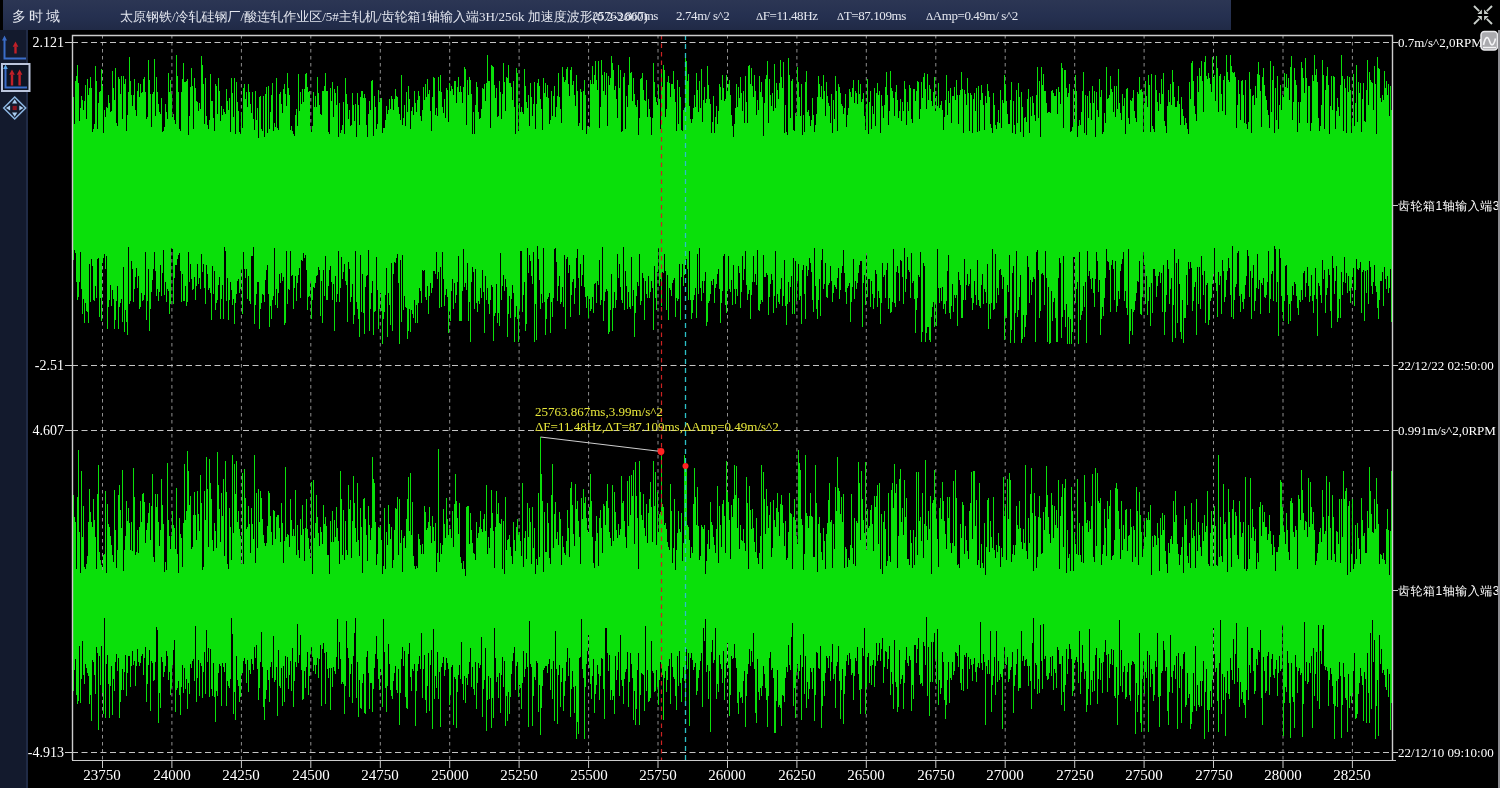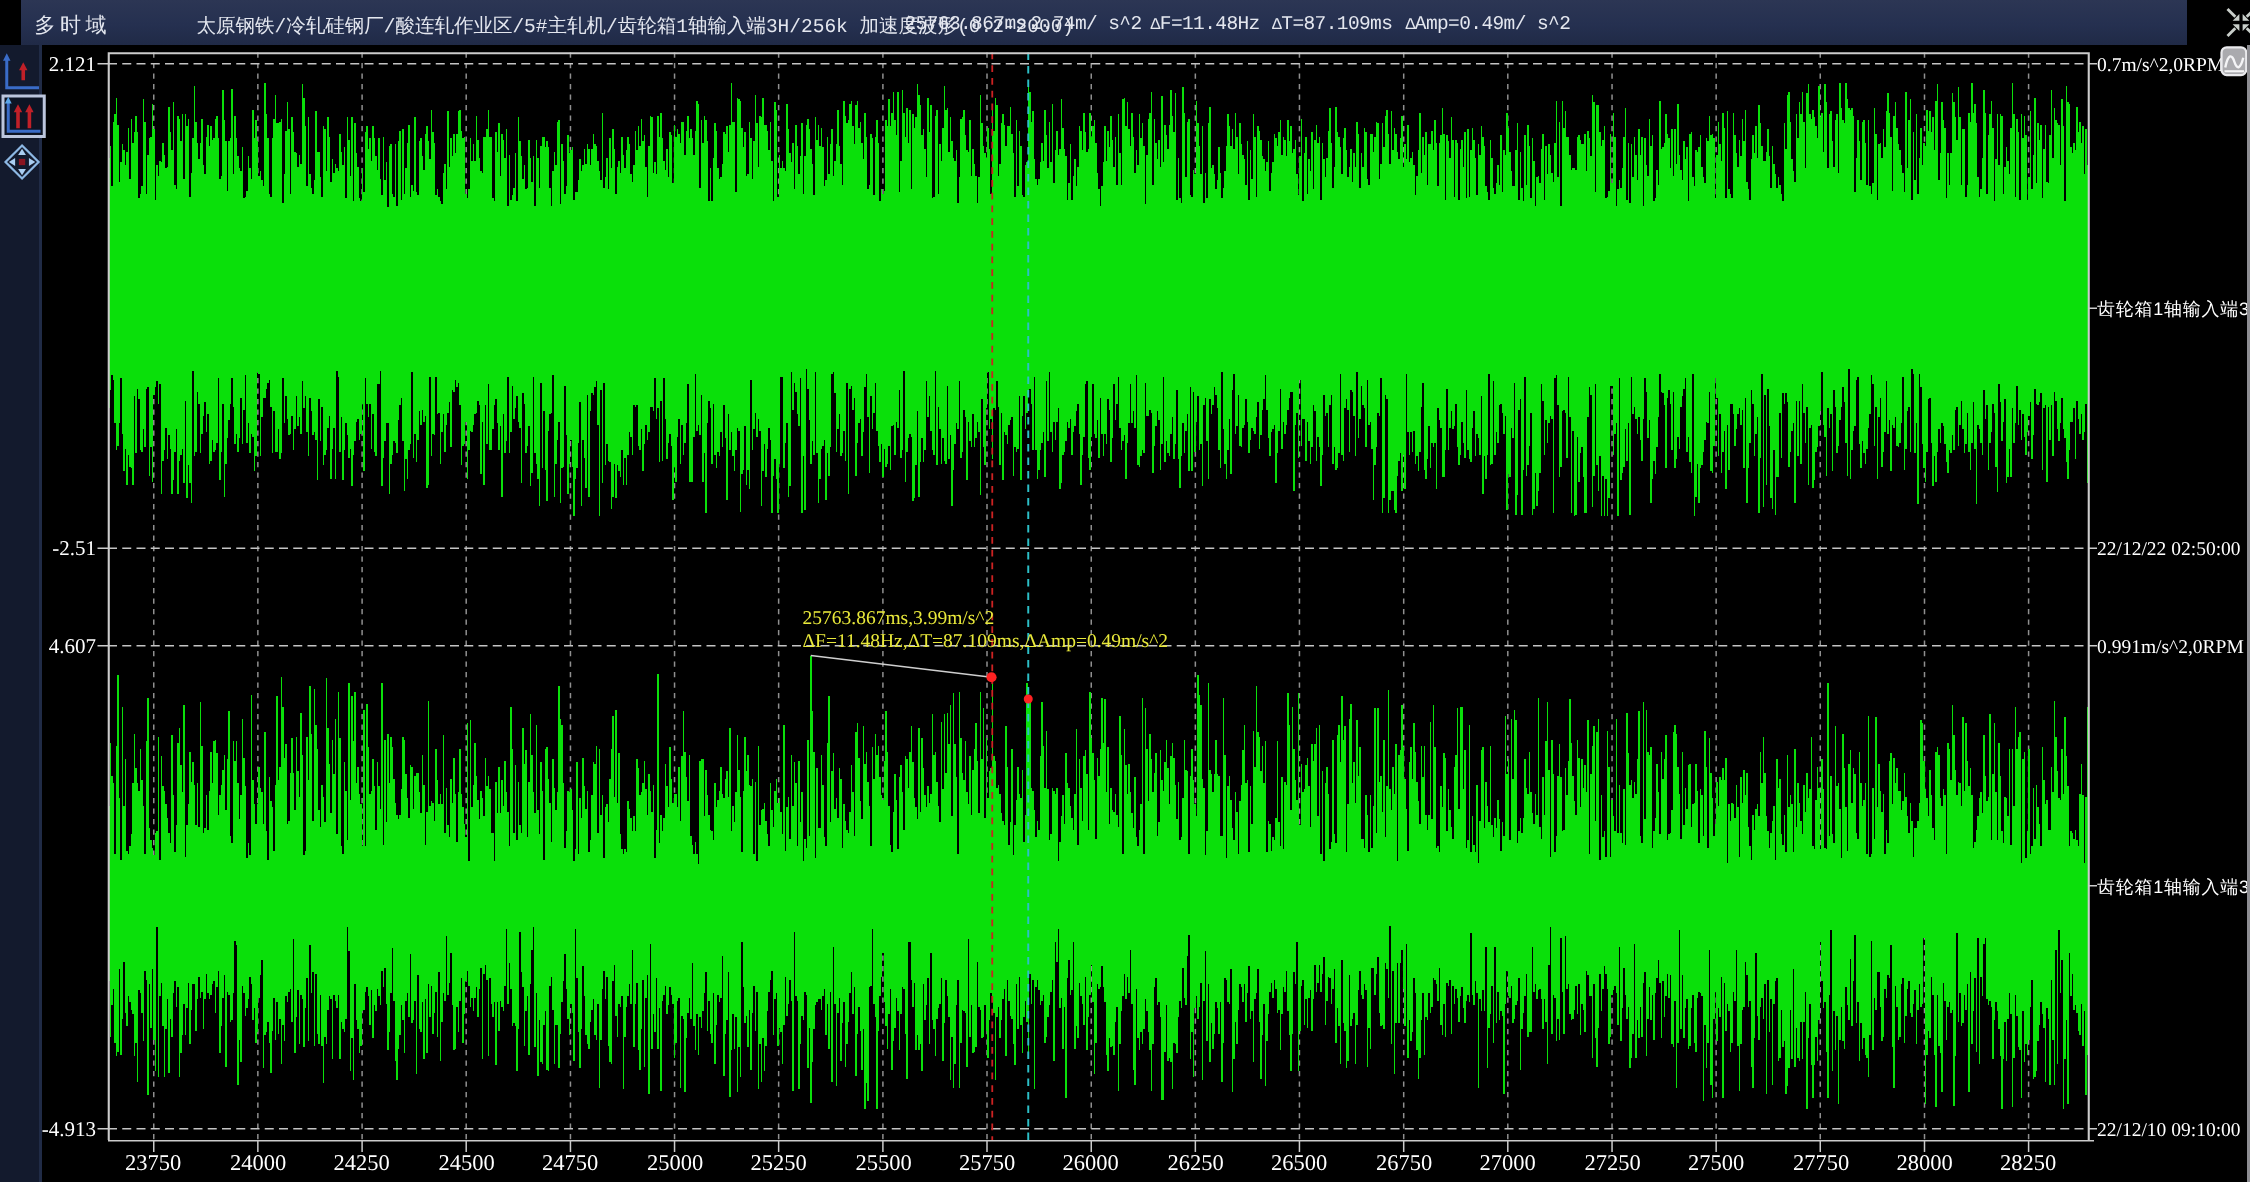--- a/index.html
+++ b/index.html
@@ -1,14 +1,14 @@
 <!DOCTYPE html>
 <html><head><meta charset="utf-8"><style>
 html,body{margin:0;padding:0;background:#000;width:1500px;height:788px;overflow:hidden;position:relative}
-#bar{position:absolute;left:14px;top:0;width:1444px;height:30px;background:linear-gradient(#2c3654,#253050 55%,#202a46);font-family:Liberation Mono, monospace;font-size:13px;color:#e4e7ef;white-space:nowrap}
+#bar{position:absolute;left:3px;top:0;width:1228px;height:30px;background:linear-gradient(#2c3654,#253050 55%,#202a46);font-family:Liberation Serif, serif;font-size:13px;color:#e4e7ef;white-space:nowrap}
 #bar span{position:absolute;top:8px;letter-spacing:-0.4px}
 svg{position:absolute;left:0;top:30px}
 .ax{font-family:"Liberation Serif",serif;font-size:15px;fill:#fff}
 .axl{font-family:"Liberation Serif",serif;font-size:14px;fill:#fff}
 .rlab{font-family:"Liberation Serif",serif;font-size:13px;fill:#fff}
 .rcjk{font-family:"Liberation Sans",sans-serif;font-size:12px;fill:#fff;letter-spacing:0.5px}
 .ann{font-family:"Liberation Serif",serif;font-size:13px;fill:#e9e93a}
 </style></head><body>
 <div id="bar">
 <span style="left:9px;font-size:14px;letter-spacing:3px">多时域</span>

